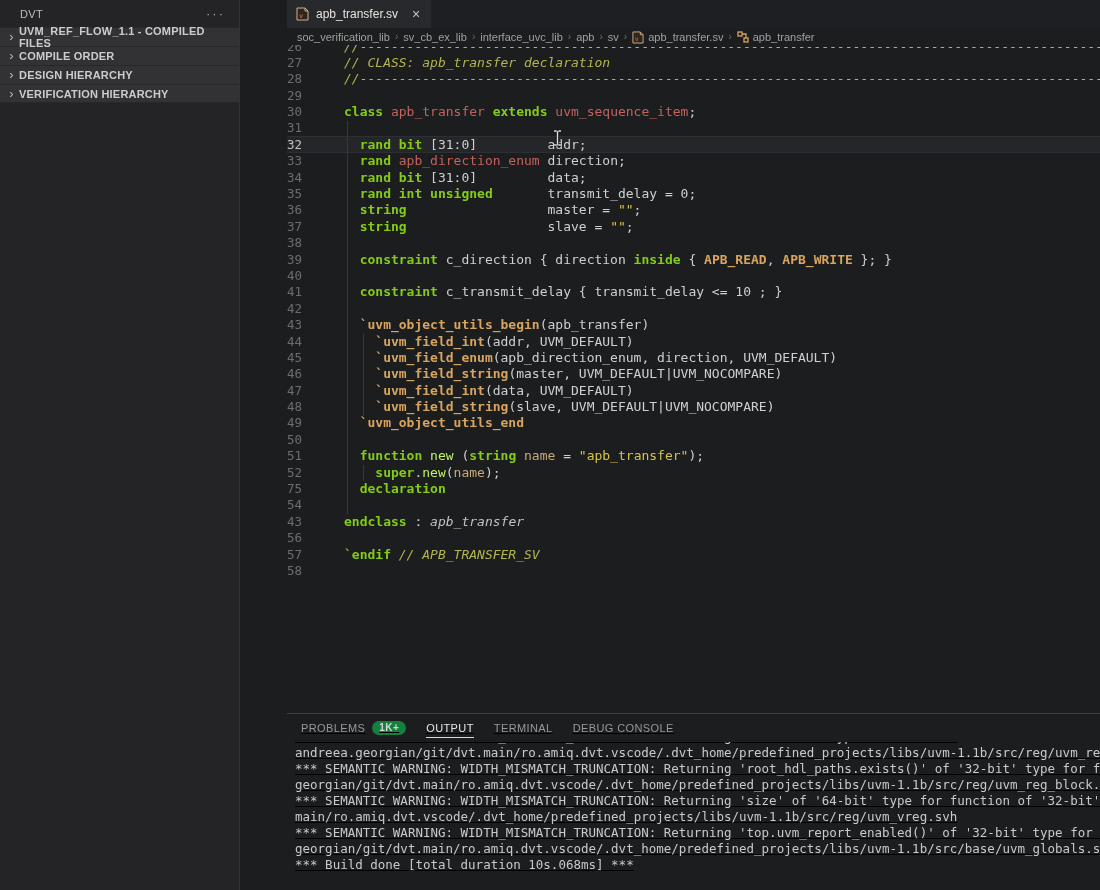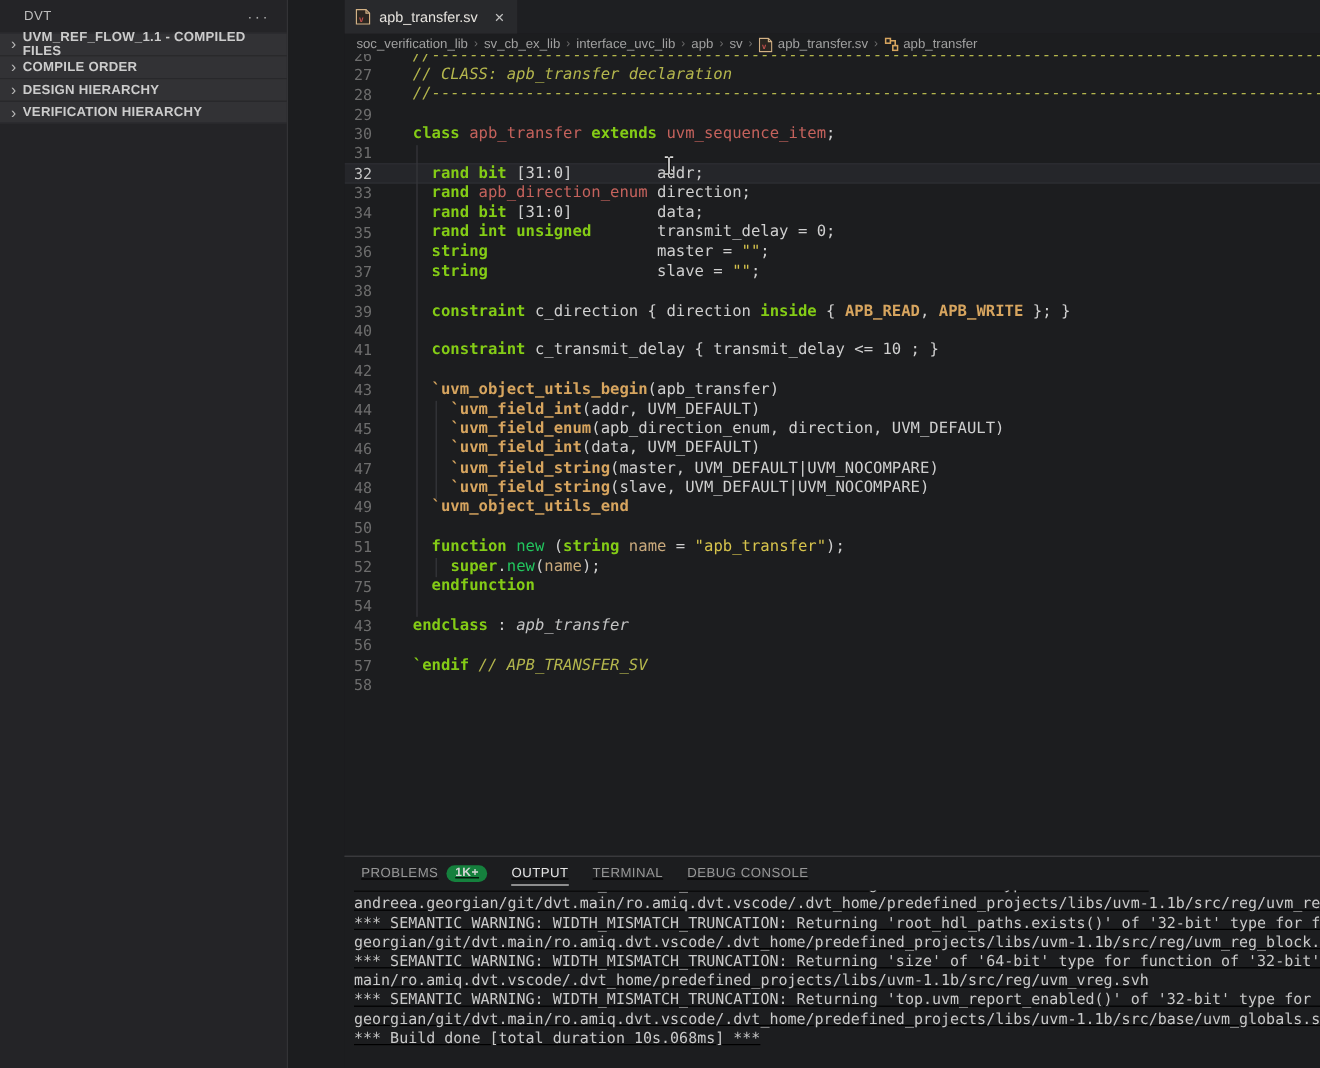--- a/index.html
+++ b/index.html
@@ -35,38 +35,38 @@
   .bc-sep { color:#6d6d6d; margin:0 5px; font-size:10px; }
   .bc-ico { width:12px; height:12px; display:inline-block; }
 
   .editor { position:relative; height:668px; overflow:hidden;
             font-family:"DejaVu Sans Mono","Liberation Mono",monospace;
             font-size:13px; background:#1c1d1f; }
   .escroll { position:absolute; left:0; right:0; top:-6.5px; }
   .curline { position:absolute; left:0; right:0; height:17px;
              background:#25262a; border-top:1px solid #2d2f34;
              border-bottom:1px solid #2d2f34; }
-  .gutter { position:absolute; left:0; top:0; width:57px; text-align:center;
+  .gutter { position:absolute; left:0; top:0; width:57px; text-align:left;
             padding-right:26px; color:#6d6d6d; }
   .gutter .ln { height:16.4px; line-height:16.4px; font-size:12.5px; }
   .gutter .ln.act { color:#c3c3c3; }
   .codecol { position:absolute; left:57px; right:0; top:0; }
   .crow { height:16.4px; line-height:16.4px; white-space:pre; }
   .iguide { position:absolute; width:1px; background:#37383c; }
 
   .tk-k { color:#84cc16; font-weight:bold; }
   .tk-t { color:#c4625c; }
   .tk-c { color:#b4b64d; font-style:italic; }
   .tk-m { color:#d7a55f; font-weight:bold; }
   .tk-e { color:#d7a55f; font-weight:bold; }
   .tk-s { color:#d6c34c; }
   .tk-p { color:#c9a97c; }
   .tk-d { color:#cfcfcf; }
   .tk-i { color:#c3c3c3; font-style:italic; }
-  .tk-g { color:#22c55e; }
+  .tk-g { color:#bef264; }
 
   .ibeam { position:absolute; pointer-events:none; }
 
   
   .panel { position:absolute; left:287px; top:713px; right:0; bottom:0;
            background:#1c1d1f; border-top:1px solid #414144;text-decoration:underline; }
   .panel-tabs { height:27px; display:flex; align-items:center; padding-left:4px; }
   .ptab { font-size:11px; color:#989898; letter-spacing:.4px; padding:0 10px;
           height:100%; display:flex; align-items:center; gap:7px; position:relative;
           cursor:pointer; white-space:nowrap; }
@@ -216,28 +216,28 @@
           <div class="crow"><span class="tk-d">  </span><span class="tk-k">string</span><span class="tk-d">                  master = </span><span class="tk-s">""</span><span class="tk-d">;</span></div>
           <div class="crow"><span class="tk-d">  </span><span class="tk-k">string</span><span class="tk-d">                  slave = </span><span class="tk-s">""</span><span class="tk-d">;</span></div>
           <div class="crow">&nbsp;</div>
           <div class="crow"><span class="tk-d">  </span><span class="tk-k">constraint</span><span class="tk-d"> c_direction { direction </span><span class="tk-k">inside</span><span class="tk-d"> { </span><span class="tk-e">APB_READ</span><span class="tk-d">, </span><span class="tk-e">APB_WRITE</span><span class="tk-d"> }; }</span></div>
           <div class="crow">&nbsp;</div>
           <div class="crow"><span class="tk-d">  </span><span class="tk-k">constraint</span><span class="tk-d"> c_transmit_delay { transmit_delay &lt;= 10 ; }</span></div>
           <div class="crow">&nbsp;</div>
           <div class="crow"><span class="tk-d">  </span><span class="tk-m">`uvm_object_utils_begin</span><span class="tk-d">(apb_transfer)</span></div>
           <div class="crow"><span class="tk-d">    </span><span class="tk-m">`uvm_field_int</span><span class="tk-d">(addr, UVM_DEFAULT)</span></div>
           <div class="crow"><span class="tk-d">    </span><span class="tk-m">`uvm_field_enum</span><span class="tk-d">(apb_direction_enum, direction, UVM_DEFAULT)</span></div>
+          <div class="crow"><span class="tk-d">    </span><span class="tk-m">`uvm_field_string</span><span class="tk-d">(master, UVM_DEFAULT|UVM_NOCOMPARE)</span></div>
           <div class="crow"><span class="tk-d">    </span><span class="tk-m">`uvm_field_int</span><span class="tk-d">(data, UVM_DEFAULT)</span></div>
-          <div class="crow"><span class="tk-d">    </span><span class="tk-m">`uvm_field_string</span><span class="tk-d">(master, UVM_DEFAULT|UVM_NOCOMPARE)</span></div>
           <div class="crow"><span class="tk-d">    </span><span class="tk-m">`uvm_field_string</span><span class="tk-d">(slave, UVM_DEFAULT|UVM_NOCOMPARE)</span></div>
           <div class="crow"><span class="tk-d">  </span><span class="tk-m">`uvm_object_utils_end</span></div>
           <div class="crow">&nbsp;</div>
           <div class="crow"><span class="tk-d">  </span><span class="tk-k">function</span><span class="tk-d"> </span><span class="tk-g">new</span><span class="tk-d"> (</span><span class="tk-k">string</span><span class="tk-d"> </span><span class="tk-p">name</span><span class="tk-d"> = </span><span class="tk-s">"apb_transfer"</span><span class="tk-d">);</span></div>
           <div class="crow"><span class="tk-d">    </span><span class="tk-k">super</span><span class="tk-d">.</span><span class="tk-g">new</span><span class="tk-d">(</span><span class="tk-p">name</span><span class="tk-d">);</span></div>
-          <div class="crow"><span class="tk-d">  </span><span class="tk-k">endfunction</span></div>
+          <div class="crow"><span class="tk-d">  </span><span class="tk-k">declaration</span></div>
           <div class="crow">&nbsp;</div>
           <div class="crow"><span class="tk-k">endclass</span><span class="tk-d"> : </span><span class="tk-i">apb_transfer</span></div>
           <div class="crow">&nbsp;</div>
           <div class="crow"><span class="tk-k">`endif</span><span class="tk-d"> </span><span class="tk-c">// APB_TRANSFER_SV</span></div>
           <div class="crow">&nbsp;</div>
         </div>
     <div class="iguide" style="left: 60px; top: 82px; height: 393.6px;"></div>
         <div class="iguide" style="left: 76px; top: 295.2px; height: 82px;"></div>
         <div class="iguide" style="left: 76px; top: 426.4px; height: 16.4px;"></div>
       </div>

